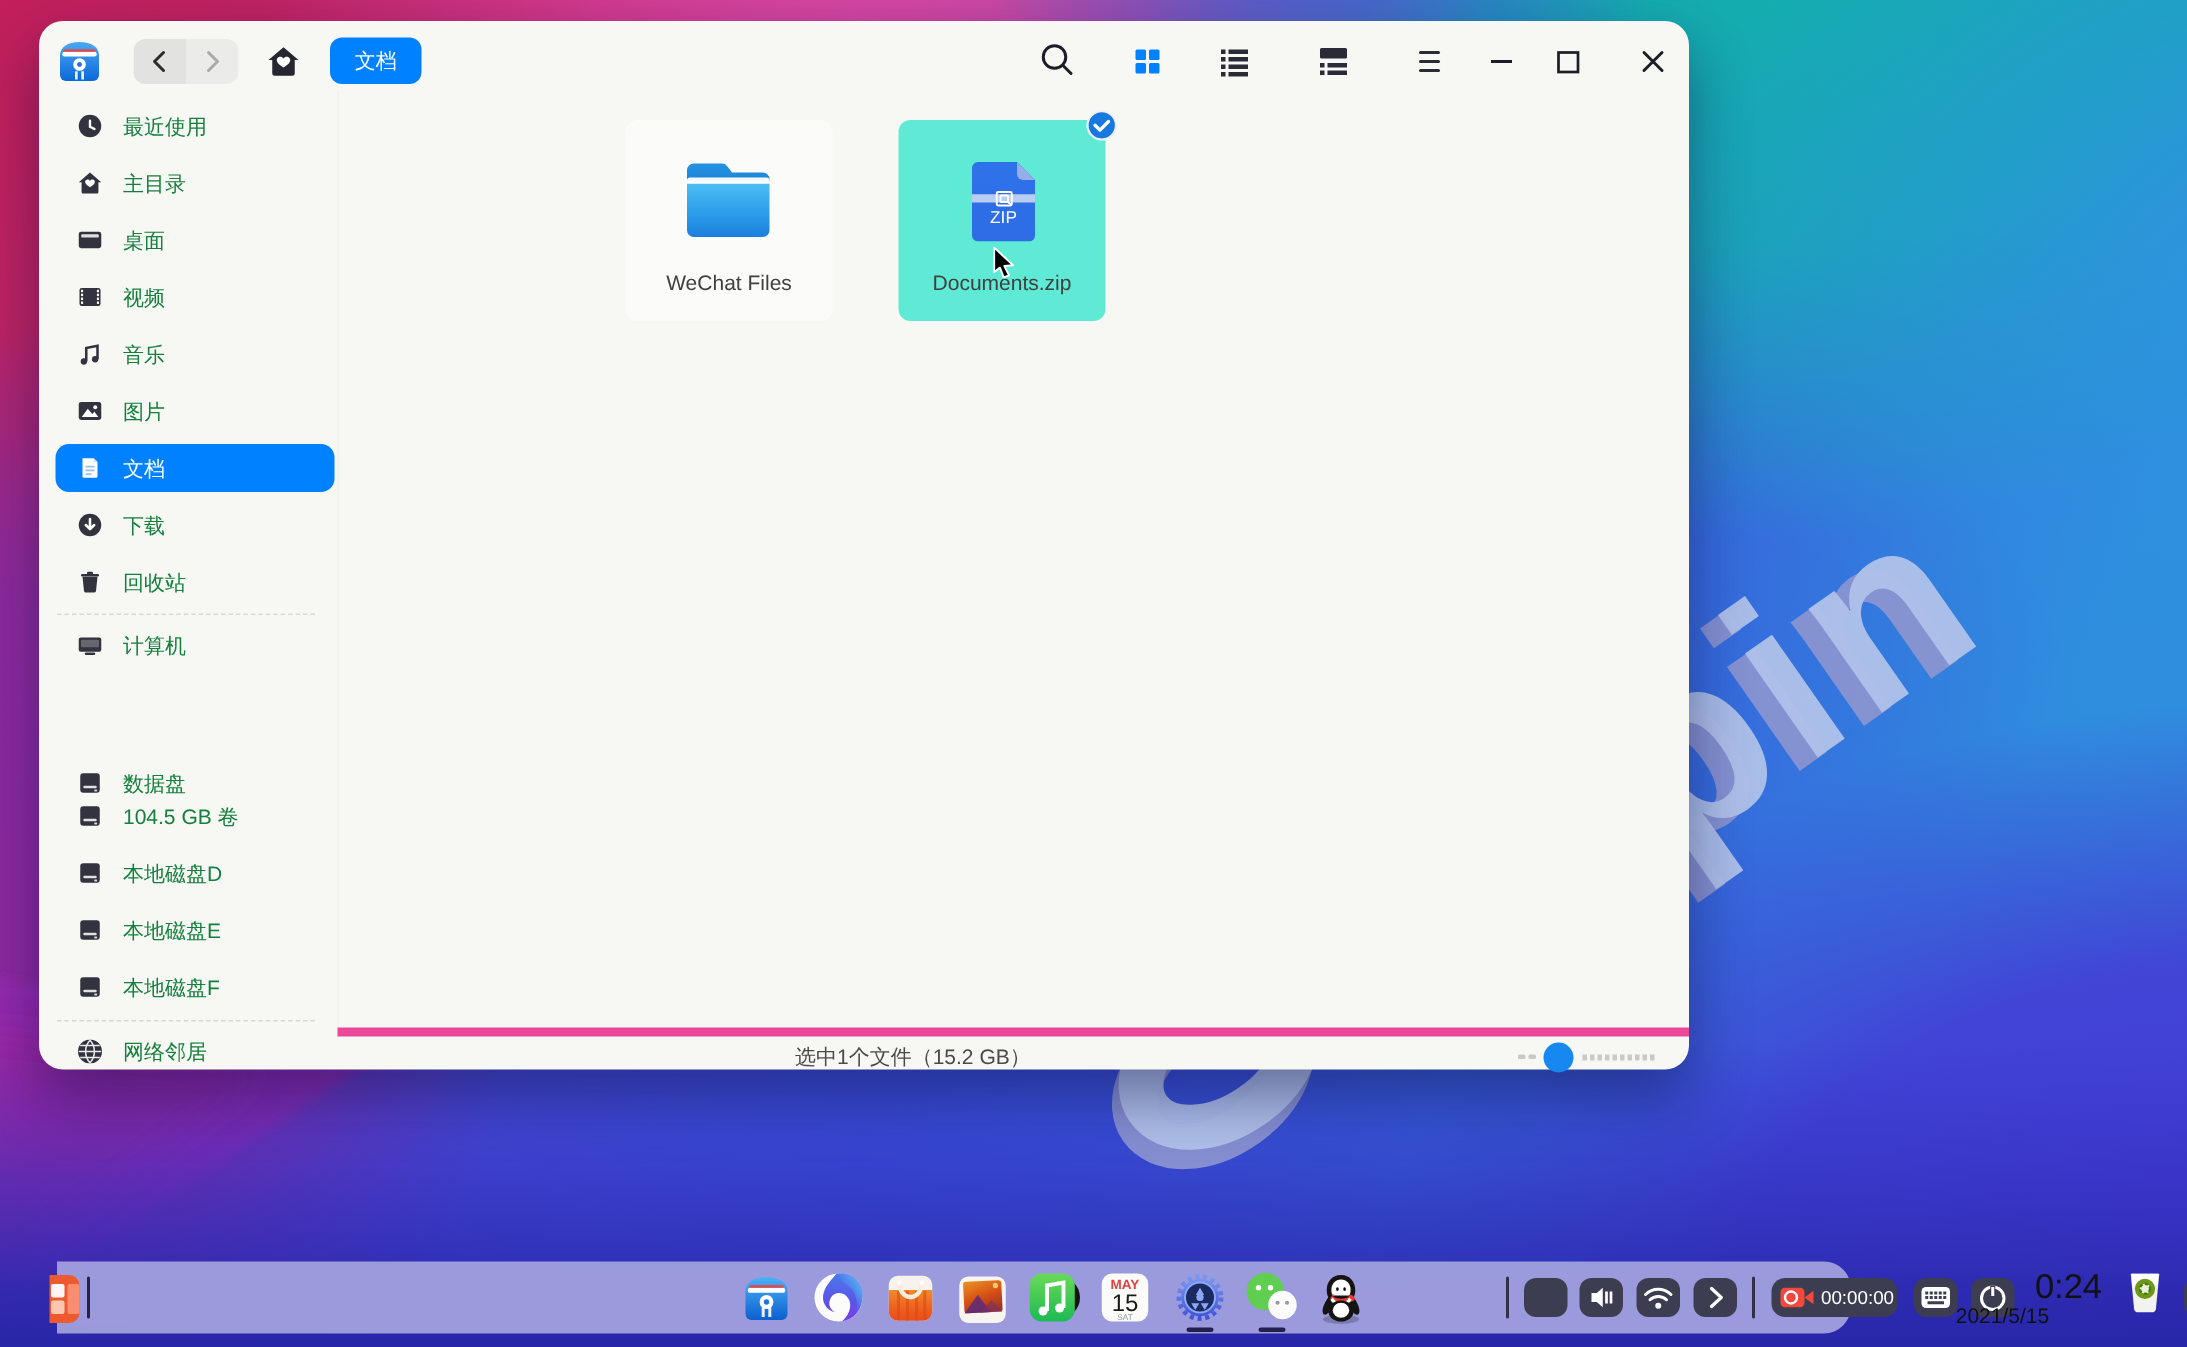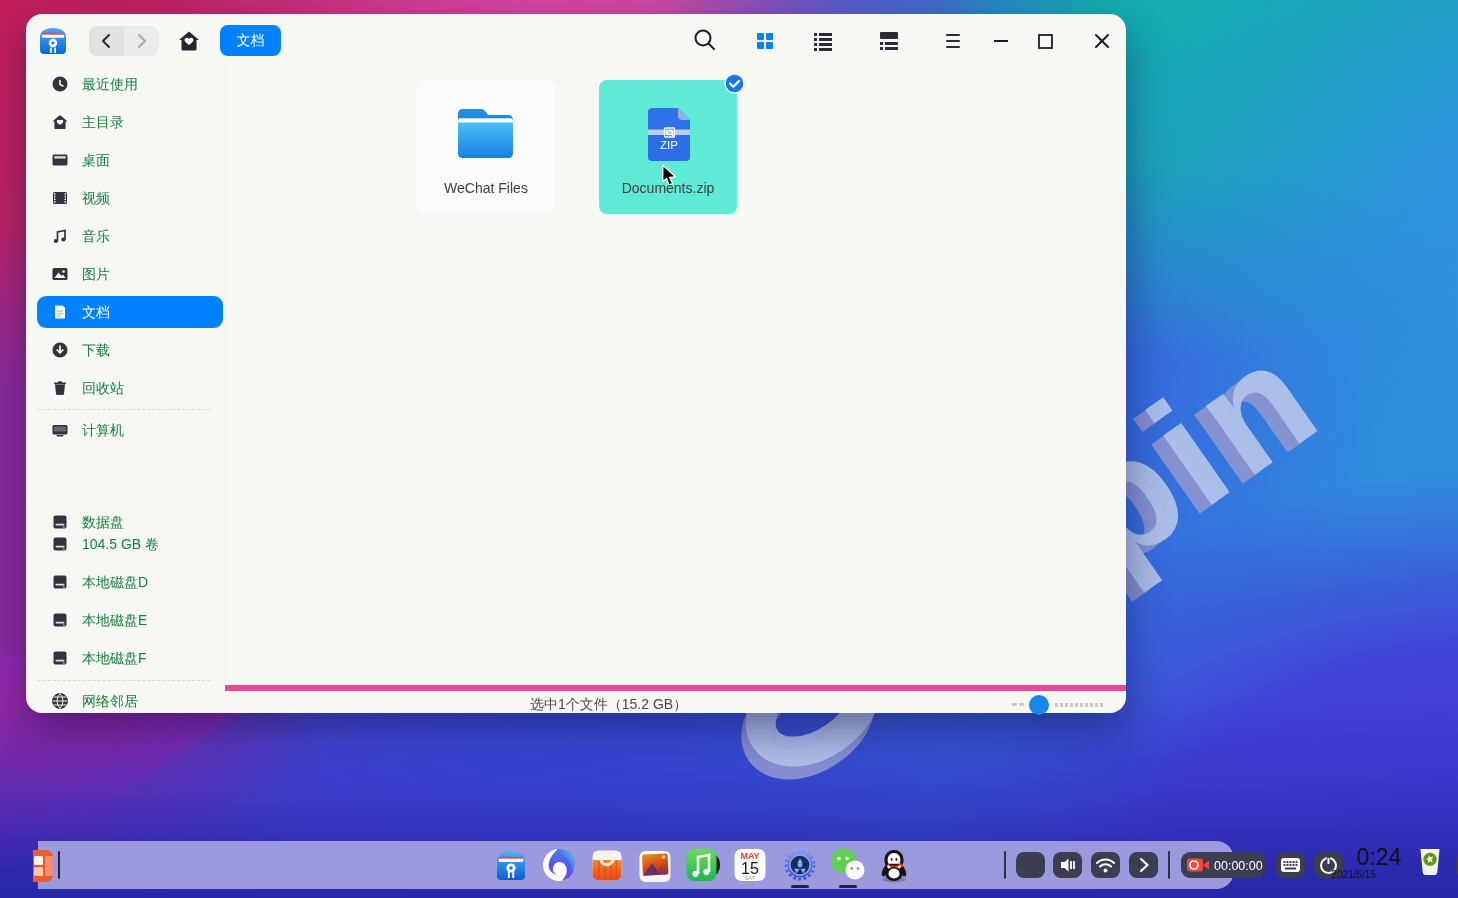--- a/index.html
+++ b/index.html
@@ -588,21 +588,21 @@
         <rect x="9" y="15.5" width="11" height="2"></rect>
       </g>
     </svg>
 <div class="trysq" style="left:1276px"></div>
     <svg class="abs" style="left:1276px;top:11px" width="29" height="26" viewBox="0 0 29 26">
       <circle cx="14.5" cy="13.5" r="7.5" fill="none" stroke="#fff" stroke-width="2"></circle>
 <line x1="14.5" y1="5" x2="14.5" y2="12" stroke="#3d3d52" stroke-width="3.4"></line>
 <line x1="14.5" y1="6" x2="14.5" y2="12" stroke="#fff" stroke-width="2"></line>
     </svg>
 <div class="abs" style="left:1300px;top:3px;width:82px;text-align:center;color:#111;font-size:23px;line-height:26px">0:24</div>
-<div class="abs" style="left:1256px;top:28px;width:82px;text-align:right;color:#111;font-size:10px">2021/5/15</div>
+<div class="abs" style="left:1256px;top:28px;width:82px;text-align:center;color:#111;font-size:14px">2021/5/15</div>
 <svg class="abs" style="left:1378px;top:4px" width="28" height="34" viewBox="0 0 25 29">
       <path d="M4 3 L21 3 L19 24 a2.5 2.5 0 0 1 -2.5 2 L8.5 26 a2.5 2.5 0 0 1 -2.5 -2 Z" fill="#f2f2ee"></path>
 <path d="M4.6 3 L20.4 3 L19.8 10 L5.2 10 Z" fill="#fff"></path>
 <circle cx="12.5" cy="12" r="6" fill="#6a9a18"></circle>
 <circle cx="12.5" cy="12" r="3" fill="#e8f0d8"></circle>
 <circle cx="12.5" cy="12" r="3" fill="none" stroke="#4a7a10" stroke-width="1.4" stroke-dasharray="2 1.4"></circle>
     </svg>
 <div class="trysq" style="left:1418px"></div>
     <svg class="abs" style="left:1418px;top:11px" width="29" height="26" viewBox="0 0 29 26">
       <path d="M14.5 5 c4 0 6.5 3 6.8 6.8 l0.5 5.2 l1.7 2.5 L5.5 19.5 l1.7 -2.5 l0.5 -5.2 C8 8 10.5 5 14.5 5 Z" fill="#fff"></path>

